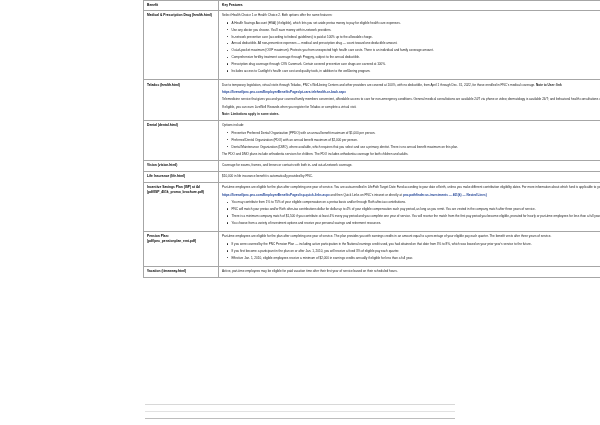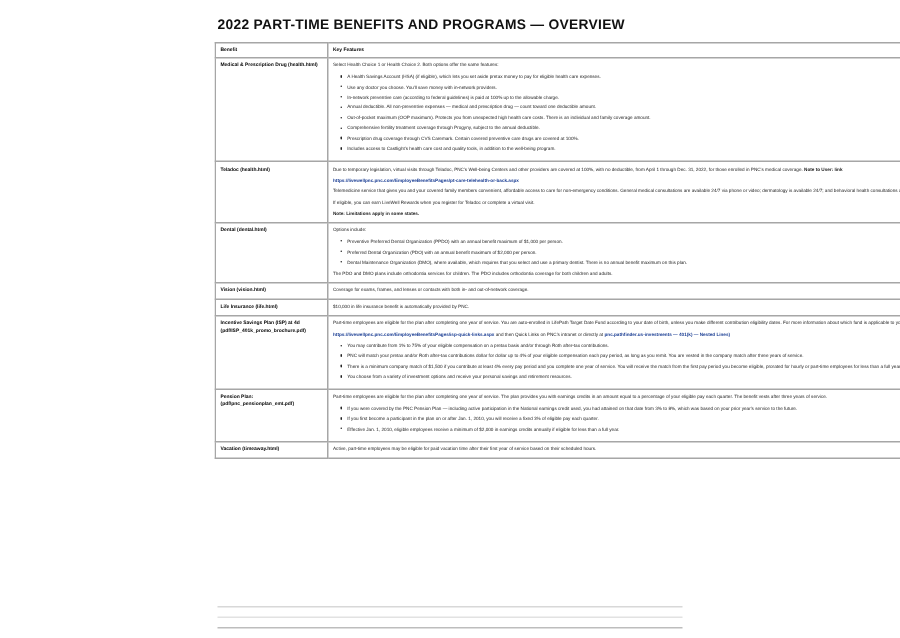--- a/index.html
+++ b/index.html
@@ -44,21 +44,20 @@
     position:absolute;left:145px;top:411px;width:310px;
     border-top:0.6px solid #e2e2e2;
   }
 </style>
 </head>
 <body>
 
 <div class="page">
   <div class="sheet">
 
-    <div class="title">2022 PART-TIME BENEFITS AND PROGRAMS — OVERVIEW</div>
 
     <table class="benefits">
       <colgroup>
           <col class="c1">
           <col class="c2">
         </colgroup>
       <tbody>
         <tr class="hdr">
           <td>Benefit</td>
           <td>Key Features</td>

